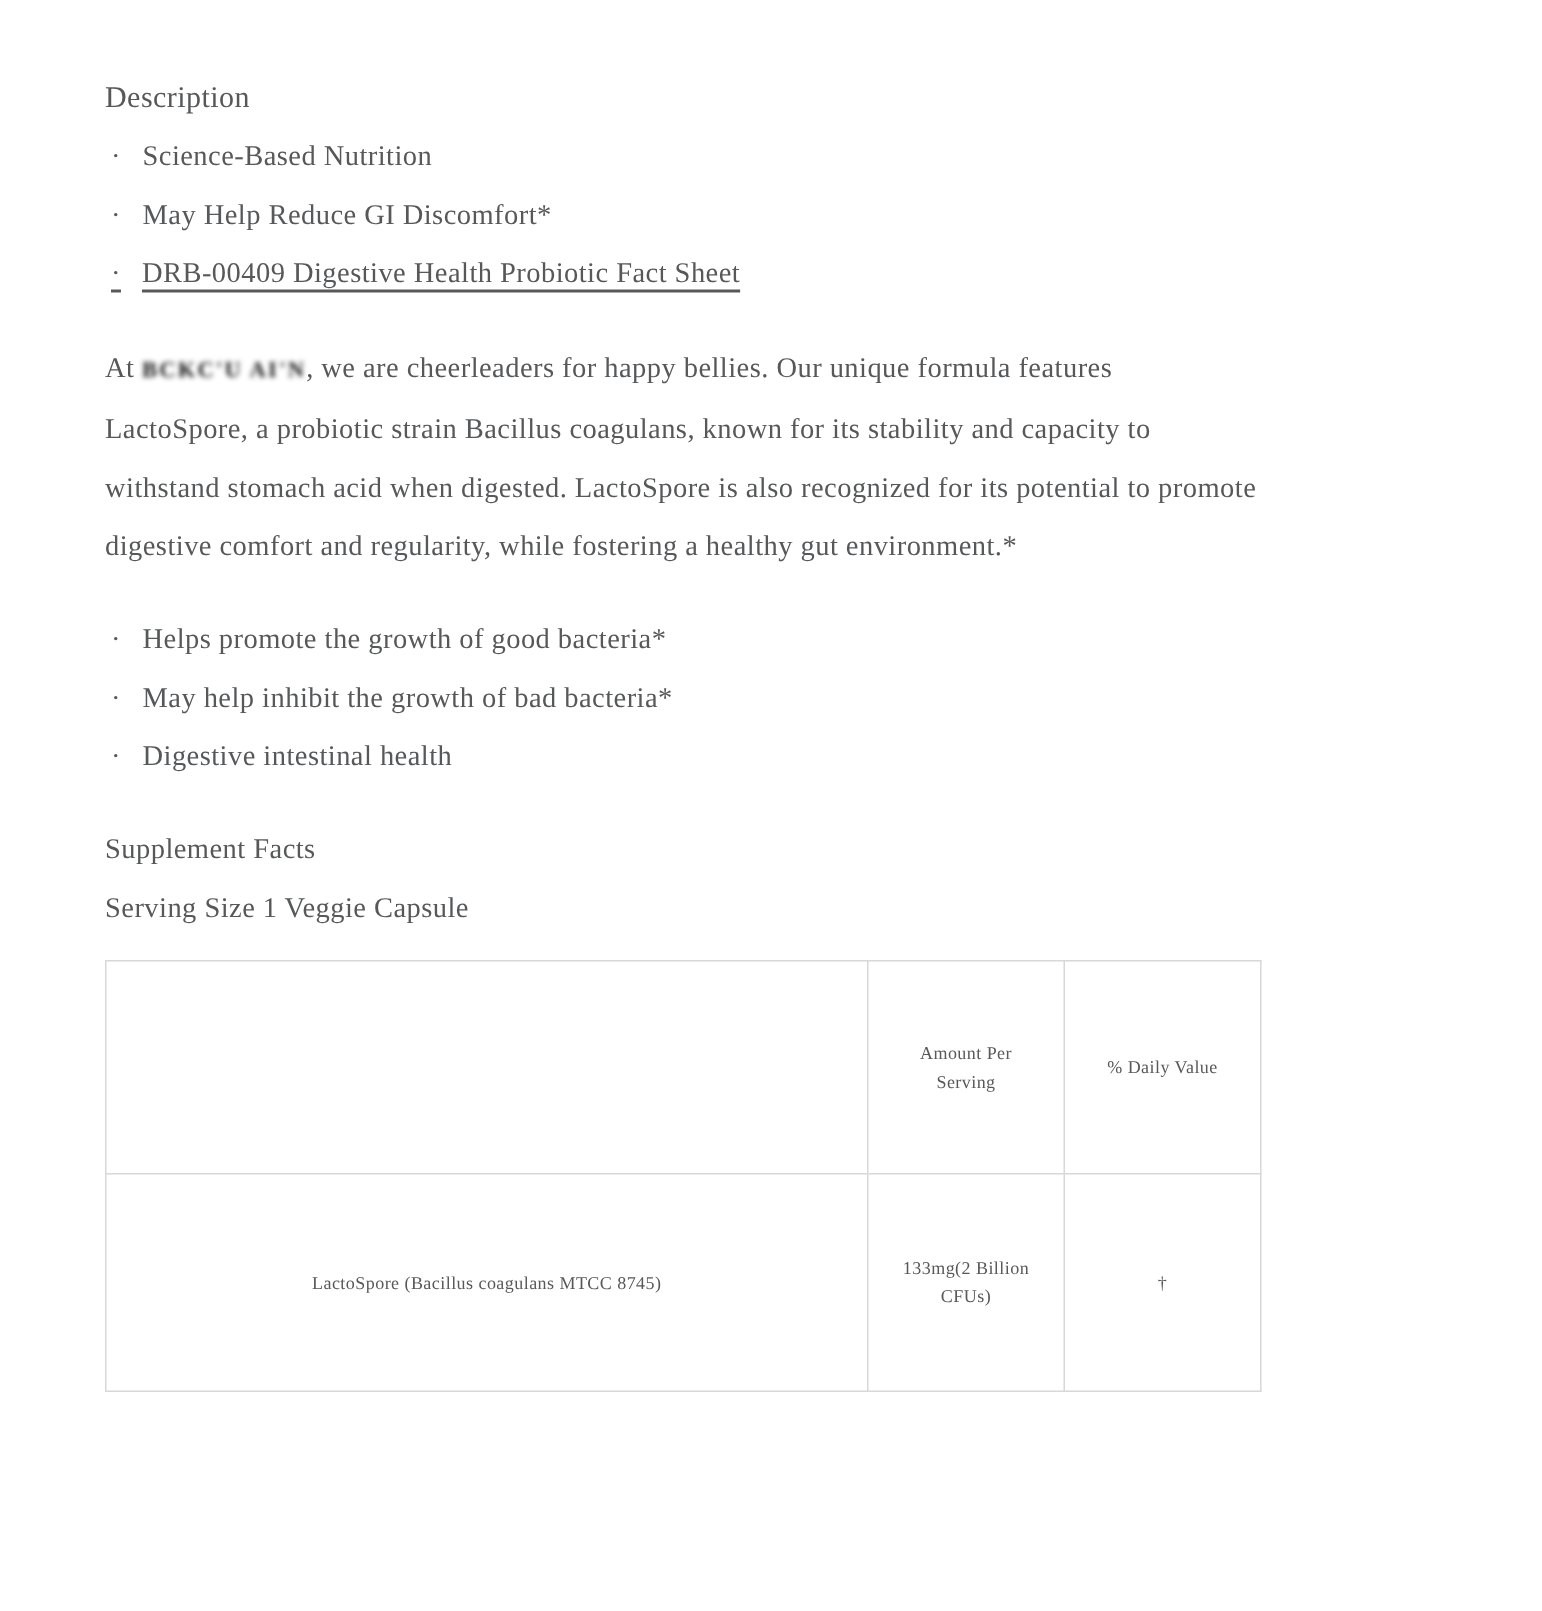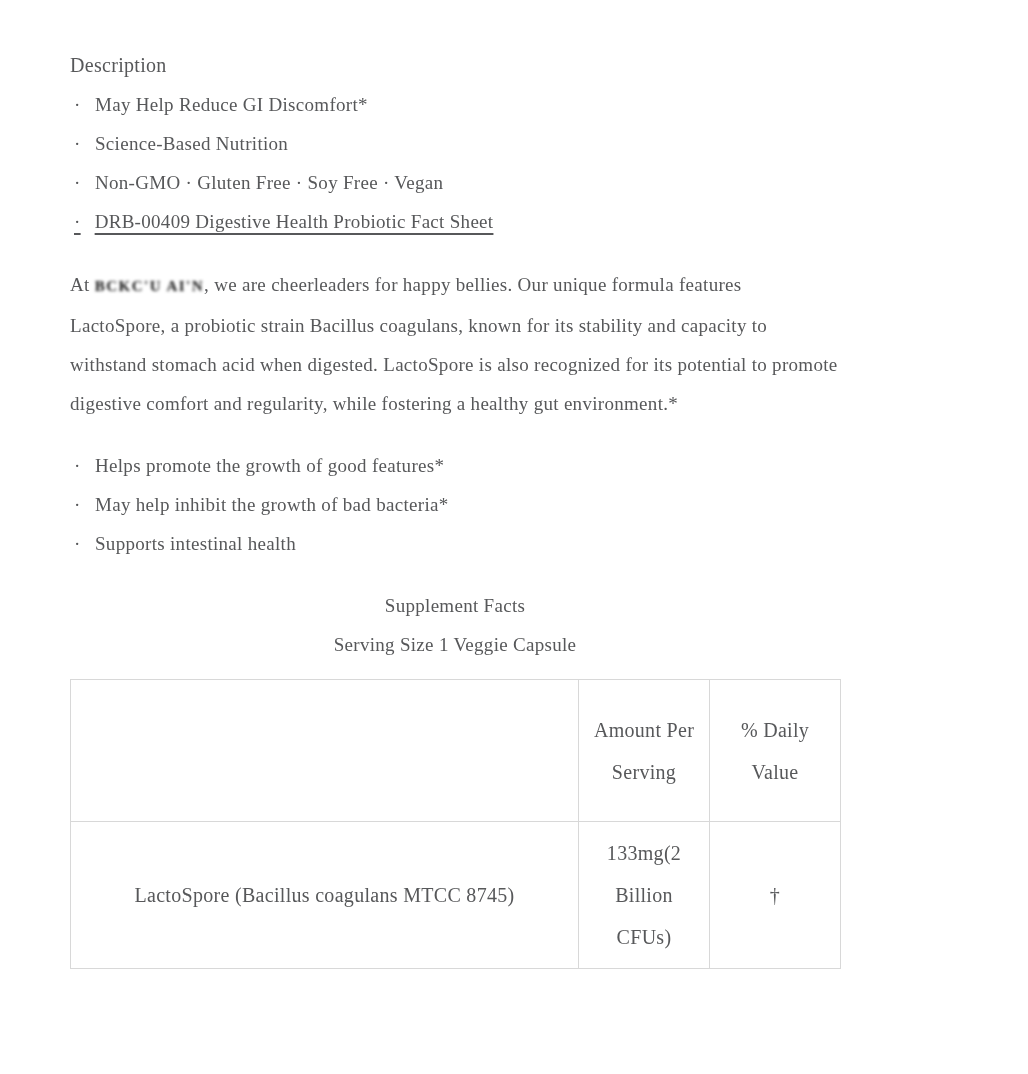--- a/index.html
+++ b/index.html
@@ -64,28 +64,28 @@
   }
   .redacted {
     filter: blur(1.6px);
     color: var(--redacted);
     font-weight: 700;
     font-size: 15px;
     letter-spacing: 1.5px;
   }
   ul.benefits { margin-top: 23px; }
   .facts { margin-top: 23px; }
-  .facts p { margin: 0; line-height: 39px; text-align: center; }
+  .facts p { margin: 0; line-height: 39px; }
   table.supplement-table {
     margin-top: 15px;
     border-collapse: collapse;
     width: 770px;
     table-layout: fixed;
-    font-size: 20px;
-    line-height: 42px;
+    font-size: 12px;
+    line-height: 19px;
     color: var(--text);
   }
   table.supplement-table th,
   table.supplement-table td {
     border: 1px solid var(--border);
     font-weight: 400;
     text-align: center;
     vertical-align: middle;
     padding: 10px 14px;
   }
@@ -100,32 +100,31 @@
   }
 </style>
 </head>
 <body>
 
 <div class="page">
 
   <h2 class="section-title">Description</h2>
 
   <ul class="dot-list">
+    <li>Science-Based Nutrition</li>
     <li>May Help Reduce GI Discomfort*</li>
-    <li>Science-Based Nutrition</li>
-    <li>Non-GMO · Gluten Free · Soy Free · Vegan</li>
     <li class="link-item"><a>DRB-00409 Digestive Health Probiotic Fact Sheet</a></li>
   </ul>
 
   <p class="intro"><span>At </span><span class="redacted">BCKC'U AI'N</span><span>, we are cheerleaders for happy bellies. Our unique formula features LactoSpore, a probiotic strain Bacillus coagulans, known for its stability and capacity to withstand stomach acid when digested. LactoSpore is also recognized for its potential to promote digestive comfort and regularity, while fostering a healthy gut environment.*</span></p>
 
   <ul class="dot-list benefits">
-    <li>Helps promote the growth of good features*</li>
+    <li>Helps promote the growth of good bacteria*</li>
     <li>May help inhibit the growth of bad bacteria*</li>
-    <li>Supports intestinal health</li>
+    <li>Digestive intestinal health</li>
   </ul>
 
   <div class="facts">
     <p>Supplement Facts</p>
     <p>Serving Size 1 Veggie Capsule</p>
   </div>
 
   <table class="supplement-table">
     <colgroup>
       <col class="c-name">

